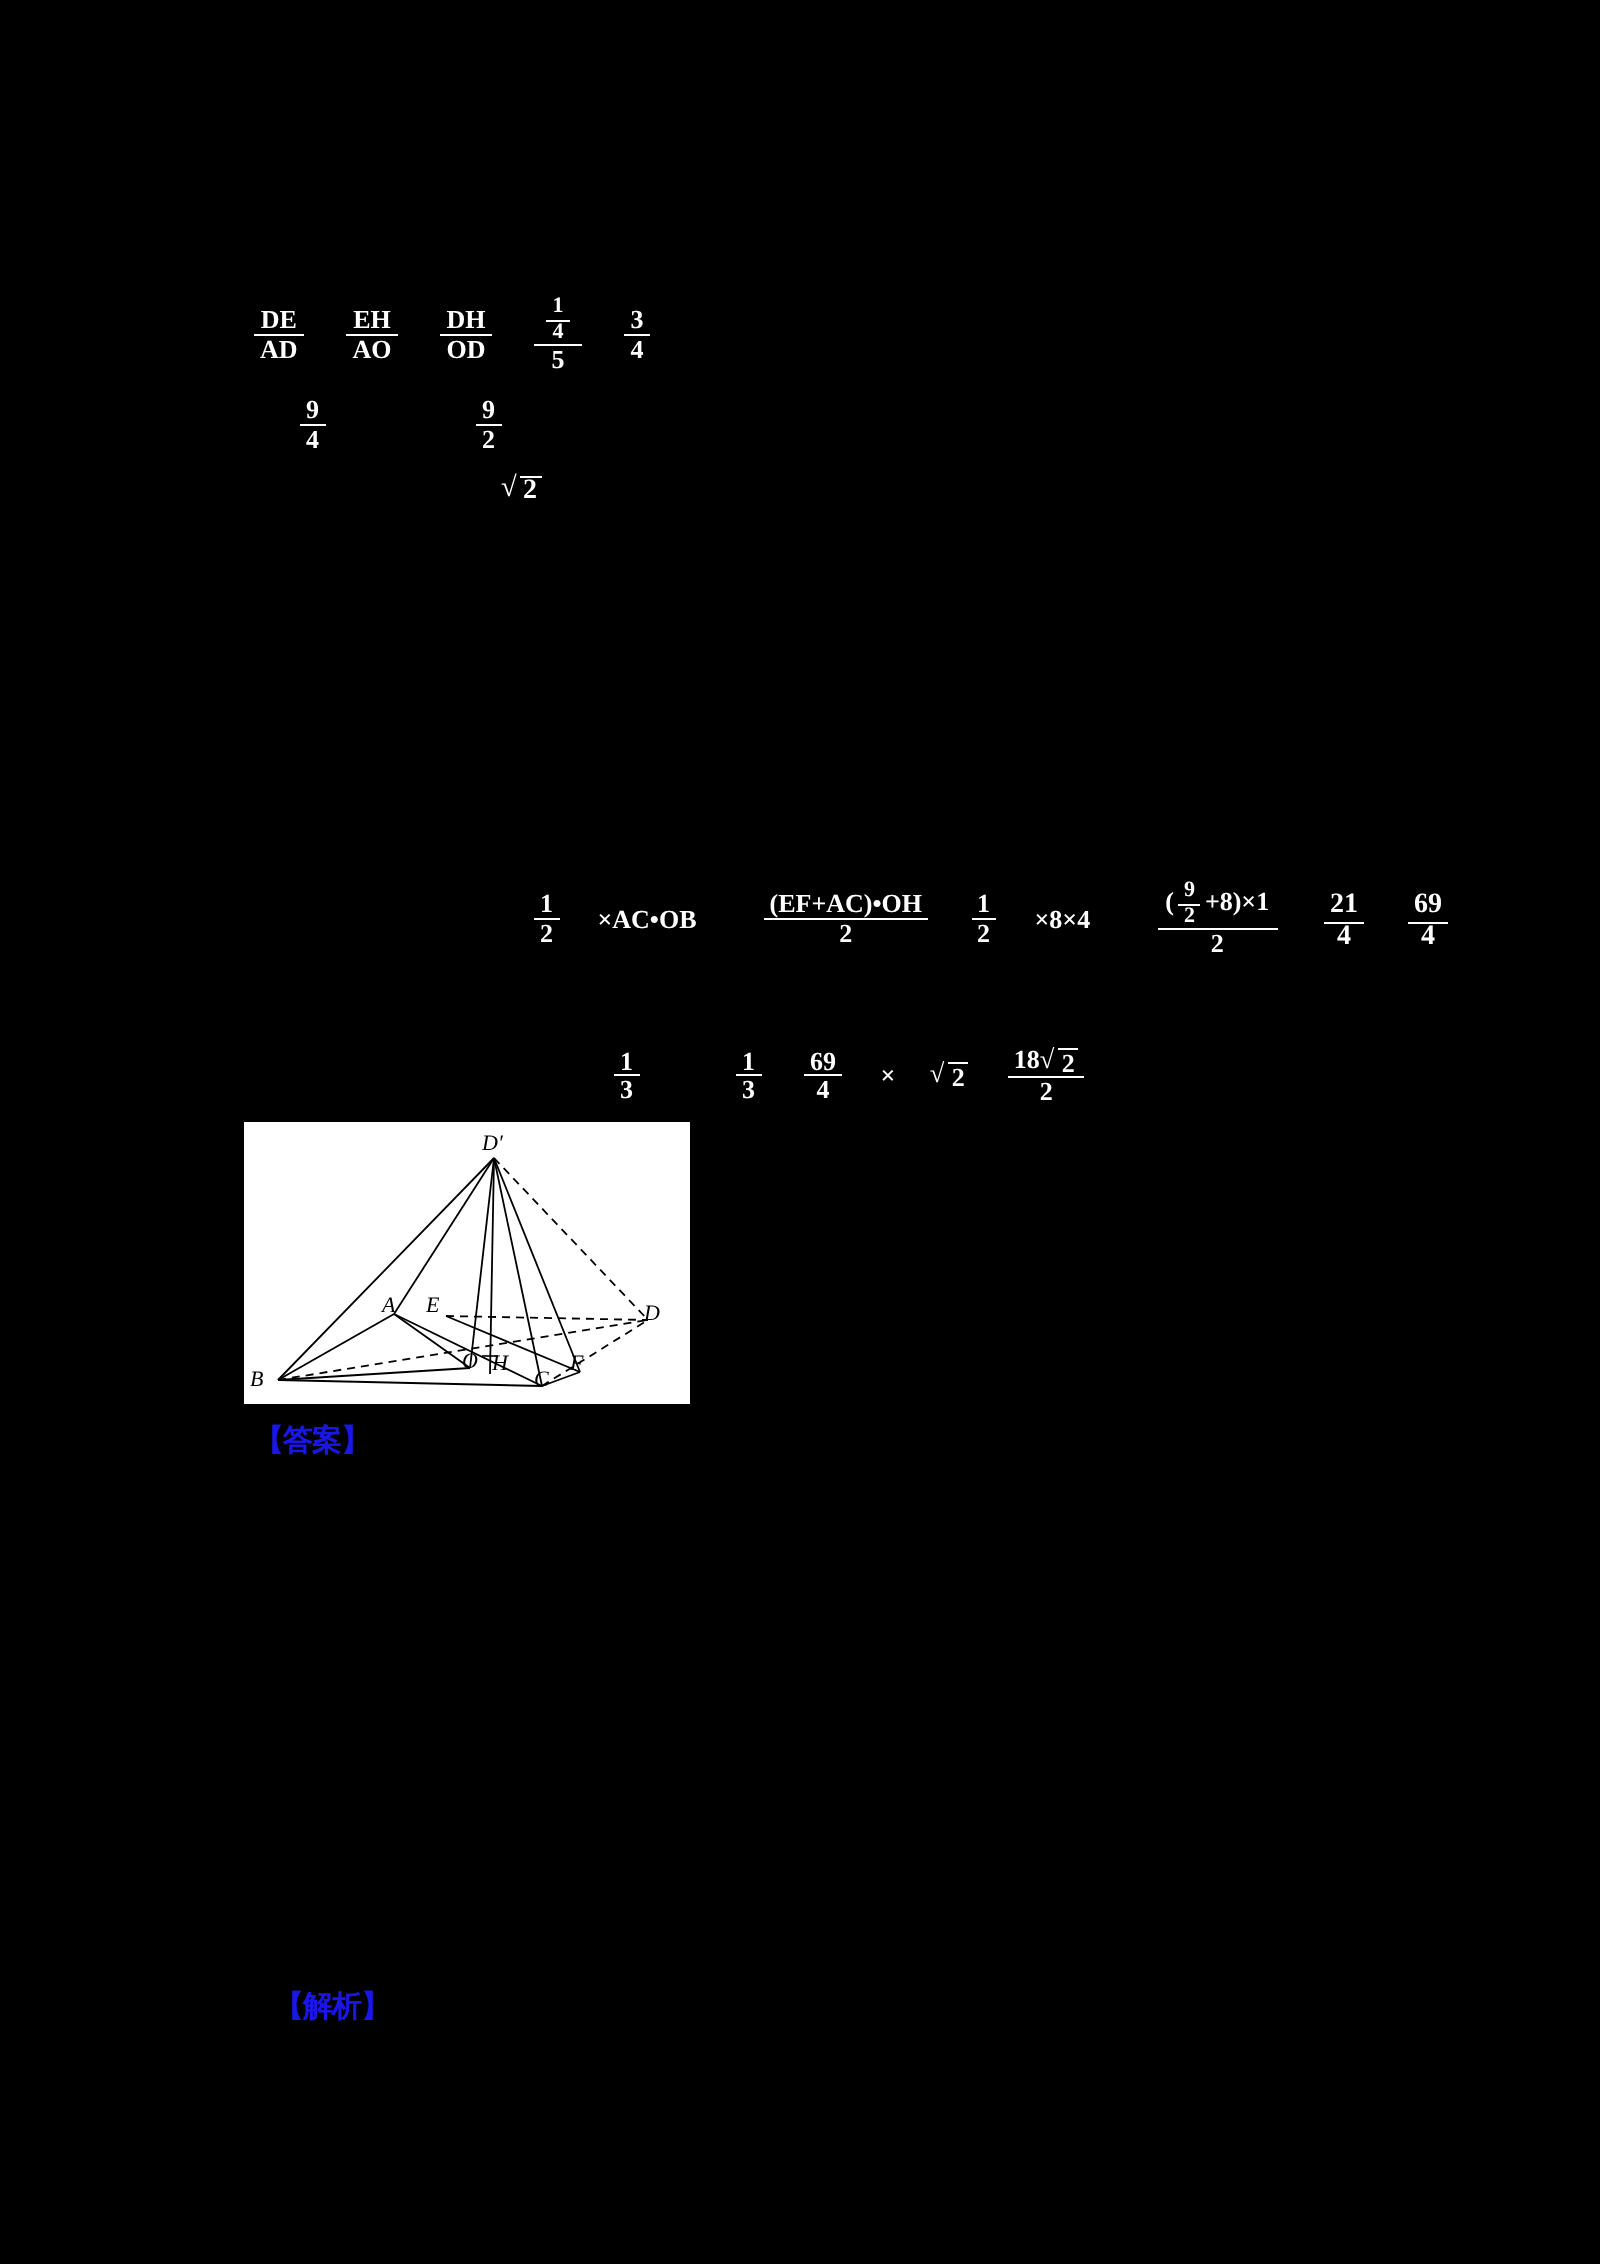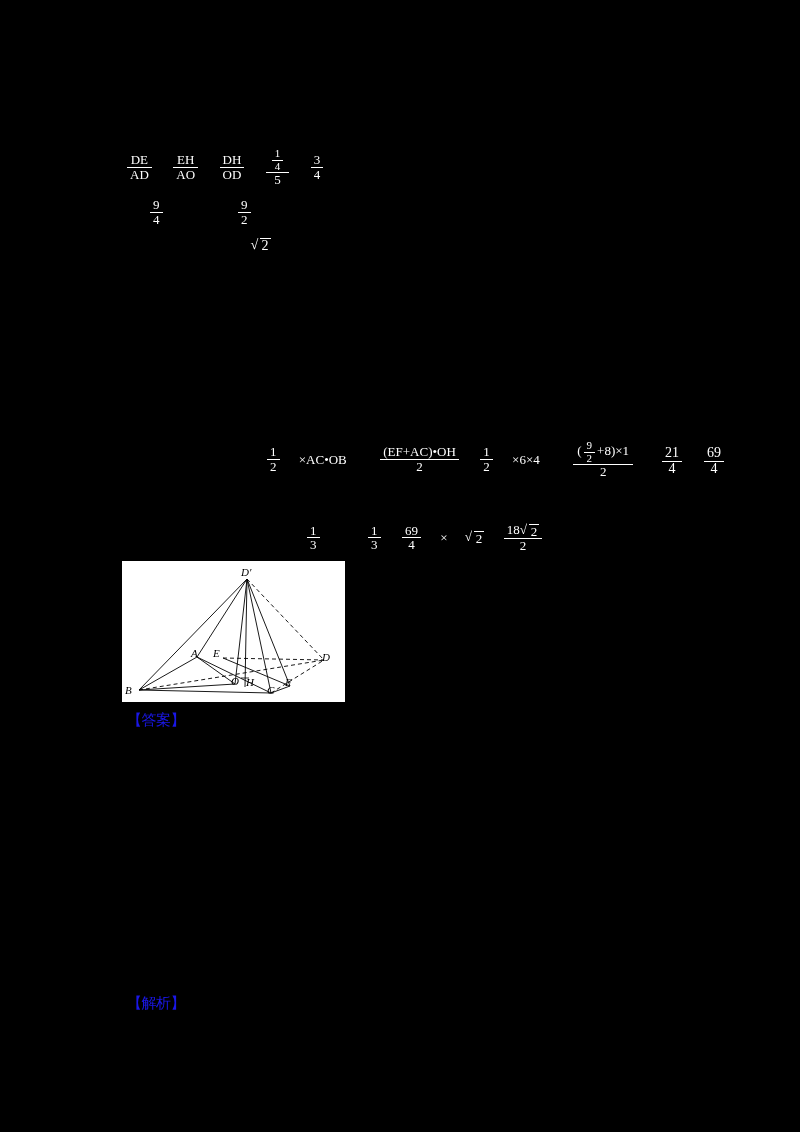--- a/index.html
+++ b/index.html
@@ -19,20 +19,21 @@
     position: absolute;
     inset: 0;
   }
   
   .math {
     position: absolute;
     color: #ffffff;
     font-family: "Liberation Serif", serif;
     white-space: nowrap;
     line-height: 1;
+    font-weight: bold;
   }
   .frac {
     display: inline-block;
     vertical-align: middle;
     text-align: center;
     line-height: 1.05;
     margin: 0 2px;
   }
   .frac .num {
     display: block;
@@ -90,21 +91,21 @@
     color: #000000;
     font-family: "Liberation Serif", serif;
     font-style: italic;
     font-size: 11px;
   }
   
   .blue-head {
     position: absolute;
     color: #1a17e6;
     font-family: "Liberation Sans", sans-serif;
-    font-weight: normal;
+    font-weight: bold;
     font-size: 15px;
     letter-spacing: -0.5px;
   }
 </style>
 </head>
 <body>
 
 <div class="page">
 
   <div class="math" style="left:125px; top:148px; font-size:13px;">
@@ -172,21 +173,21 @@
     <span class="blk"></span>
     <span class="frac">
       <span class="num">(EF+AC)•OH</span>
       <span class="den">2</span>
     </span>
     <span class="blk"></span>
     <span class="frac">
       <span class="num">1</span>
       <span class="den">2</span>
     </span>
-    <span class="op">×6×4</span>
+    <span class="op">×8×4</span>
     <span class="blk"></span>
     <span class="frac">
       <span class="num" style="padding:0 4px;">
         <span>(</span><span class="frac" style="font-size:11px;">
           <span class="num">9</span>
           <span class="den">2</span>
         </span><span>+8)×1</span>
       </span>
       <span class="den">2</span>
     </span>
@@ -269,17 +270,17 @@
     <div class="fig-label" style="left:199px; top:89px;">D</div>
     <div class="fig-label" style="left:2px; top:122px;">B</div>
     <div class="fig-label" style="left:108px; top:113px;">O</div>
     <div class="fig-label" style="left:123px; top:114px;">H</div>
     <div class="fig-label" style="left:144px; top:122px;">C</div>
     <div class="fig-label" style="left:162px; top:114px;">F</div>
   </div>
 
   <div class="blue-head" style="left:127px; top:711px;">【答案】</div>
 
-  <div class="blue-head" style="left:127px; top:994px;">【解析】</div>
+  <div class="blue-head" style="left:137px; top:994px;">【解析】</div>
 
   <div class="sq-dot" style="left:378px; top:1010px; width:6px; height:6px;"></div>
 
 </div>
 
 </body></html>

